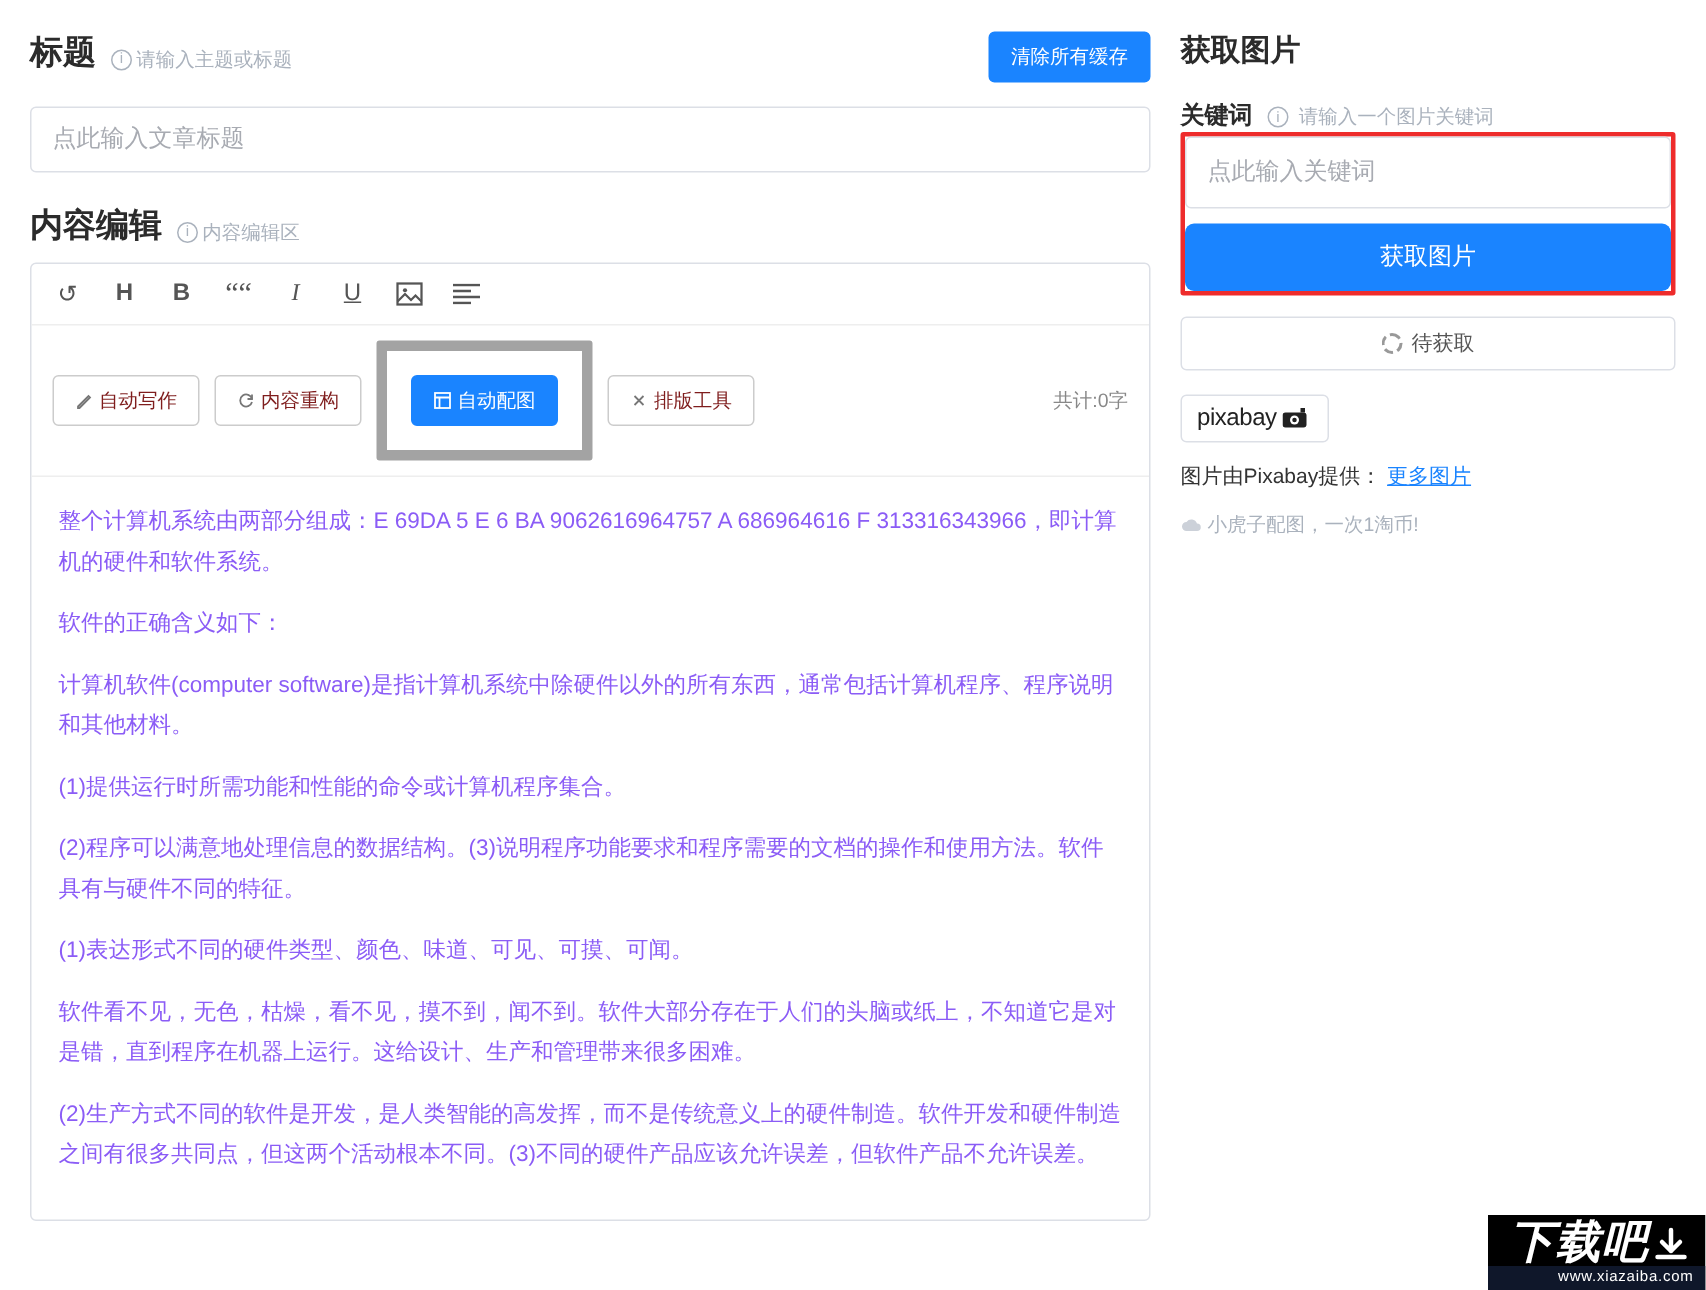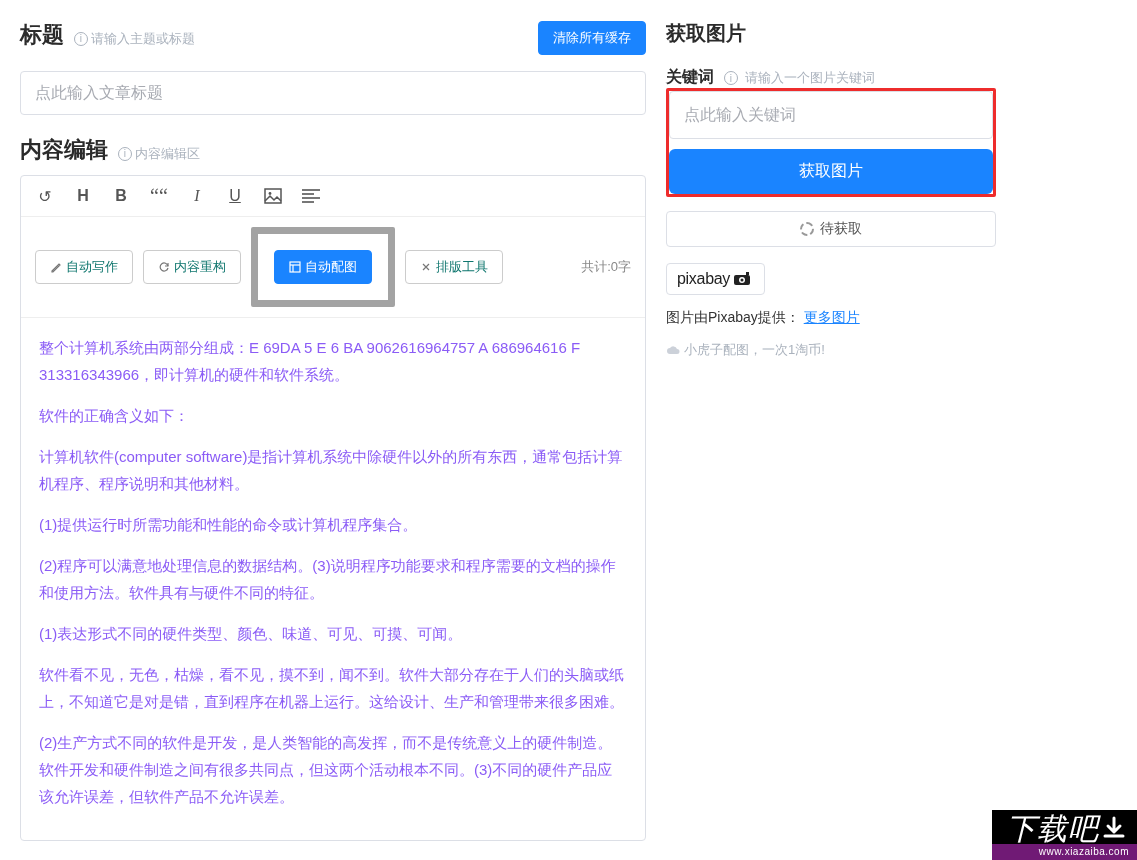--- a/index.html
+++ b/index.html
@@ -12,21 +12,21 @@
   height: 860px;
   overflow: hidden;
   position: relative;
 }
 .main-layout {
   display: flex;
   padding: 20px;
   gap: 20px;
 }
 .left-col {
-  width: 626px;
+  width: 747px;
 }
 .right-col {
   width: 330px;
 }
 .section-header {
   display: flex;
   align-items: baseline;
   justify-content: space-between;
   margin-bottom: 16px;
 }
@@ -55,21 +55,21 @@
   color: #aab2bd;
 }
 .btn {
   display: inline-flex;
   align-items: center;
   gap: 4px;
   padding: 7px 14px;
   border-radius: 4px;
   border: 1px solid #ccc;
   background: #fff;
-  color: #0f766e;
+  color: #7f1d1d;
   cursor: pointer;
   font-size: 13px;
   font-family: inherit;
 }
 .btn-primary {
   background: #1a84ff;
   color: #fff;
   border-color: #1a84ff;
 }
 .btn-primary-lg {
@@ -219,32 +219,32 @@
 .wm-wrap {
   position: absolute;
   right: 0;
   bottom: 0;
   background: #000;
   color: #fff;
   text-align: right;
 }
 .wm-main {
   font-size: 30px;
-  font-weight: 400;
+  font-weight: 700;
   font-style: italic;
   padding: 4px 10px 0 14px;
   letter-spacing: 1px;
   line-height: 1;
   display:flex;
-  align-items:center;
+  align-items:flex-end;
 }
 .wm-url {
   font-size: 10px;
   padding: 2px 8px 3px 8px;
-  background: #701a75;
+  background: #0f172a;
   letter-spacing: 0.5px;
 }
 .circle-dashed {
   width: 14px;
   height: 14px;
   border: 2px dashed #999;
   border-radius: 50%;
   display: inline-block;
 }
 </style>

